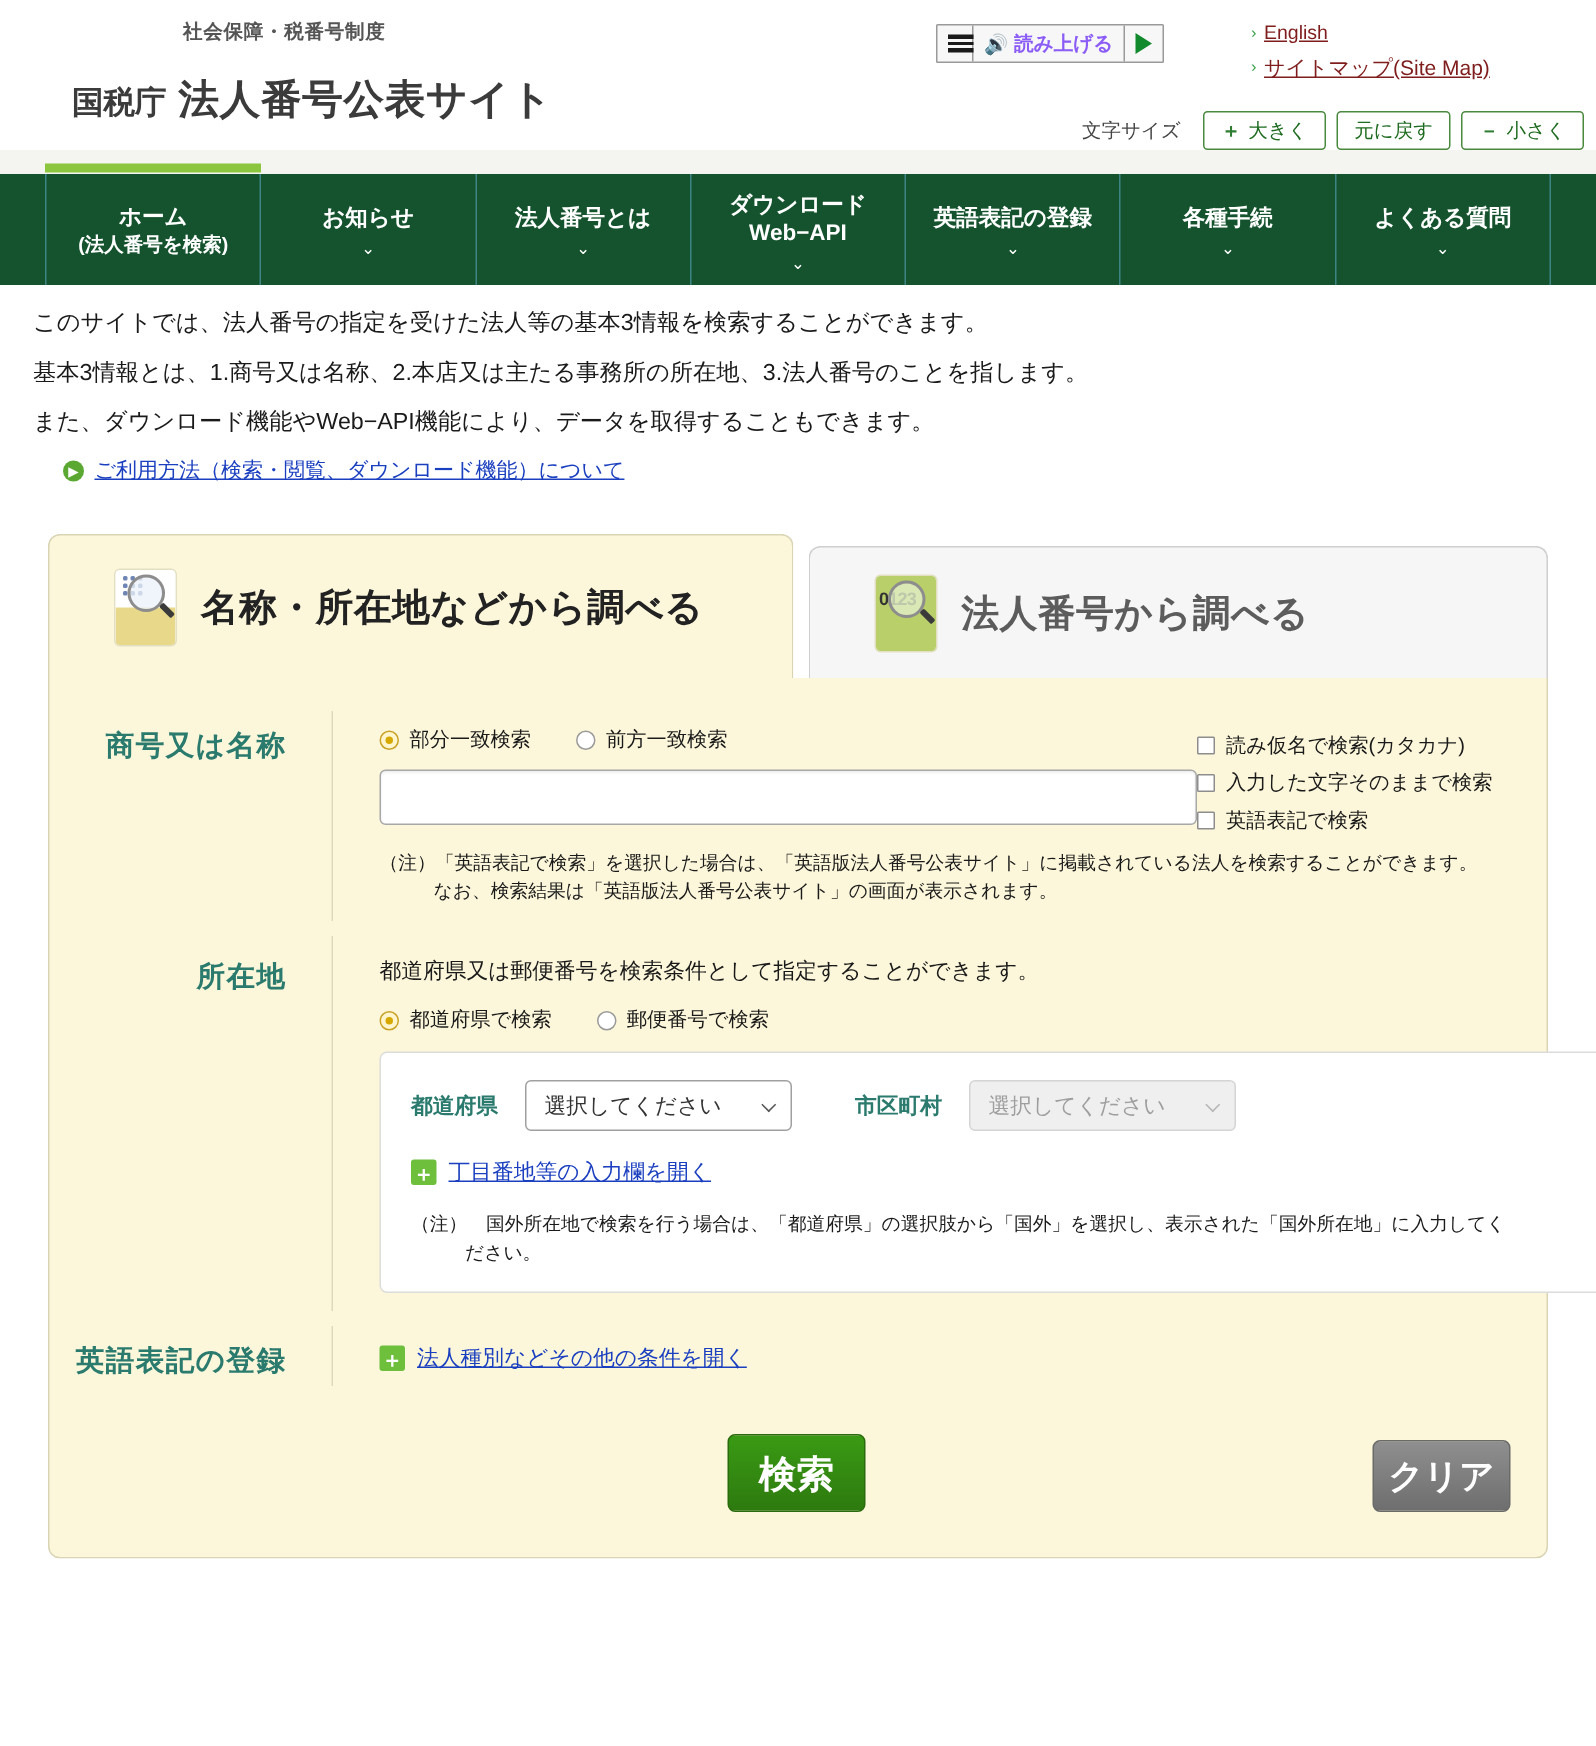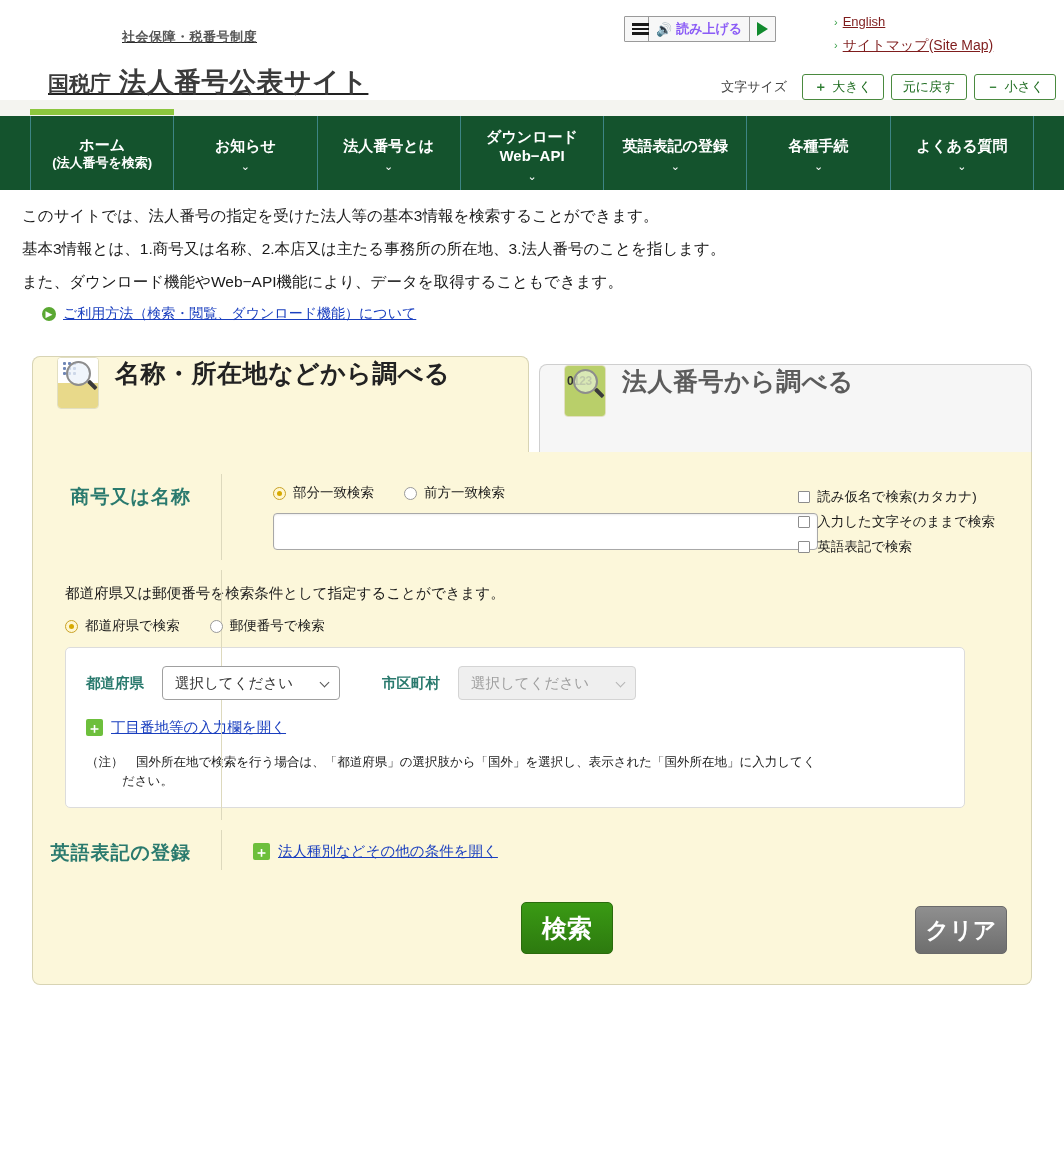--- a/index.html
+++ b/index.html
@@ -9,21 +9,21 @@
     width: 1064px;
     height: 1164px;
     background: #ffffff;
     font-family: "Liberation Sans", "DejaVu Sans", sans-serif;
     color: #222;
     overflow: hidden;
   }
 
   
   .header { position: relative; height: 100px; background:#fff; }
-  .logo-block { position:absolute; left:48px; top:28px;text-decoration:underline; }
+  .logo-block { position:absolute; left:48px; top:12px; }
   .logo-sub {
     font-size: 13px; color:#555; letter-spacing:0.5px;
     font-weight:600; margin-left:74px; line-height:18px;
   }
   .logo-main {
     font-size: 27px; color:#3b3b3b; font-weight:700;
     letter-spacing:0.5px; line-height:36px; margin-top:18px;
   }
   .logo-main .agency { font-size:21px; letter-spacing:0; }
 
@@ -83,21 +83,21 @@
   .circ-arrow {
     width:14px;height:14px;border-radius:50%;background:#5aa832;color:#fff;
     font-size:9px;display:flex;align-items:center;justify-content:center;margin-right:7px;
   }
   .intro-link { color:#1a3fbf; text-decoration:underline; font-size:14px; }
 
   
   .tabs { position:relative; margin:33px 0 0 32px; width:1000px; height:96px; }
   .tab {
     position:absolute; top:0; height:96px; border-radius:8px 8px 0 0;
-    display:flex; align-items:flex-start; padding-left:24px;
+    display:flex; align-items:center; padding-left:43px;
   }
   .tab.active { left:0; width:497px; background:#fcf7da; border:1px solid #d8d4b4; border-bottom:none; }
   .tab.inactive { left:507px; width:493px; height:88px; top:8px; background:#f6f6f6; border:1px solid #cfcfcf; border-bottom:none; }
   .tab-label { font-size:25px; font-weight:700; margin-left:16px; letter-spacing:0.5px; }
   .tab.active .tab-label { color:#222; }
   .tab.inactive .tab-label { color:#5c5c5c; }
 
   .ic-search { position:relative; width:42px; height:52px; flex:none; }
   .ic-bg { position:absolute; inset:0; border-radius:4px; border:1px solid #e2dfc2; background:#fff; overflow:hidden; }
   .ic-bg .sky { position:absolute; left:0; right:0; top:0; height:55%; background:#ffffff; }
@@ -181,21 +181,21 @@
   .sel.disabled .caret-dn { border-color:#b5b5b5; }
 
   .plus-link-row { display:flex; align-items:center; margin-top:18px; }
   .plus-box {
     width:17px;height:17px;background:#6dbf3c;border-radius:2px;color:#fff;
     display:flex;align-items:center;justify-content:center;font-size:14px;font-weight:700;
     margin-right:8px; line-height:1; flex:none;
   }
   .plus-link { color:#1a3fbf; text-decoration:underline; font-size:14.5px; }
 
-  .btn-row { position:relative; margin-top:26px; height:56px;margin-left:36px; }
+  .btn-row { position:relative; margin-top:26px; height:56px; }
   .btn-search {
     position:absolute; left:452px; top:0; width:92px; height:52px;
     background:linear-gradient(#3a9a14,#2d7a0f); border:1px solid #2a6b0d; border-radius:5px;
     color:#fff; font-size:25px; font-weight:700; display:flex; align-items:center; justify-content:center;
   }
   .btn-clear {
     position:absolute; right:24px; top:4px; width:92px; height:48px;
     background:linear-gradient(#8f8f8f,#6e6e6e); border:1px solid #6a6a6a; border-radius:5px;
     color:#fff; font-size:23px; font-weight:700; display:flex; align-items:center; justify-content:center;
   }
@@ -339,54 +339,59 @@
       <span class="ic-num">0123</span>
       <span class="ic-glass green"></span>
       <span class="ic-handle"></span>
     </span>
     <span class="tab-label">法人番号から調べる</span>
   </div>
 </div>
 
 <div class="panel">
 
-  <div class="row" style="padding-top:14px; padding-bottom:16px;gap:20px;">
+  <div class="row" style="padding-top:14px; padding-bottom:16px;">
     <div class="divider"></div>
     <div class="row-label">商号又は名称</div>
     <div class="row-body">
 
       <div class="opt-line">
         <span class="radio on"></span>
         <span class="opt-text">部分一致検索</span>
         <span class="radio"></span>
         <span class="opt-text">前方一致検索</span>
       </div>
 
       <input class="text-input" type="text" value="" placeholder="" style="">
 
+      <div class="note">
+        <span class="nhang">（注）「英語表記で検索」を選択した場合は、「英語版法人番号公表サイト」に掲載されている法人を検索することができます。</span>
+        <span class="nhang ind">なお、検索結果は「英語版法人番号公表サイト」の画面が表示されます。</span>
+      </div>
     </div>
 
     <div class="chk-col">
       <div class="chk-line">
         <span class="chkbox"></span>
         <span class="chk-text">読み仮名で検索(カタカナ)</span>
       </div>
       <div class="chk-line">
         <span class="chkbox"></span>
         <span class="chk-text">入力した文字そのままで検索</span>
       </div>
       <div class="chk-line">
         <span class="chkbox"></span>
         <span class="chk-text">英語表記で検索</span>
       </div>
     </div>
   </div>
 
   <div class="row" style="padding-top:18px; padding-bottom:18px;">
     <div class="divider"></div>
+    <div class="row-label">所在地</div>
     <div class="row-body">
 
       <p class="lead">都道府県又は郵便番号を検索条件として指定することができます。</p>
 
       <div class="opt-line">
         <span class="radio on"></span>
         <span class="opt-text">都道府県で検索</span>
         <span class="radio"></span>
         <span class="opt-text">郵便番号で検索</span>
       </div>

